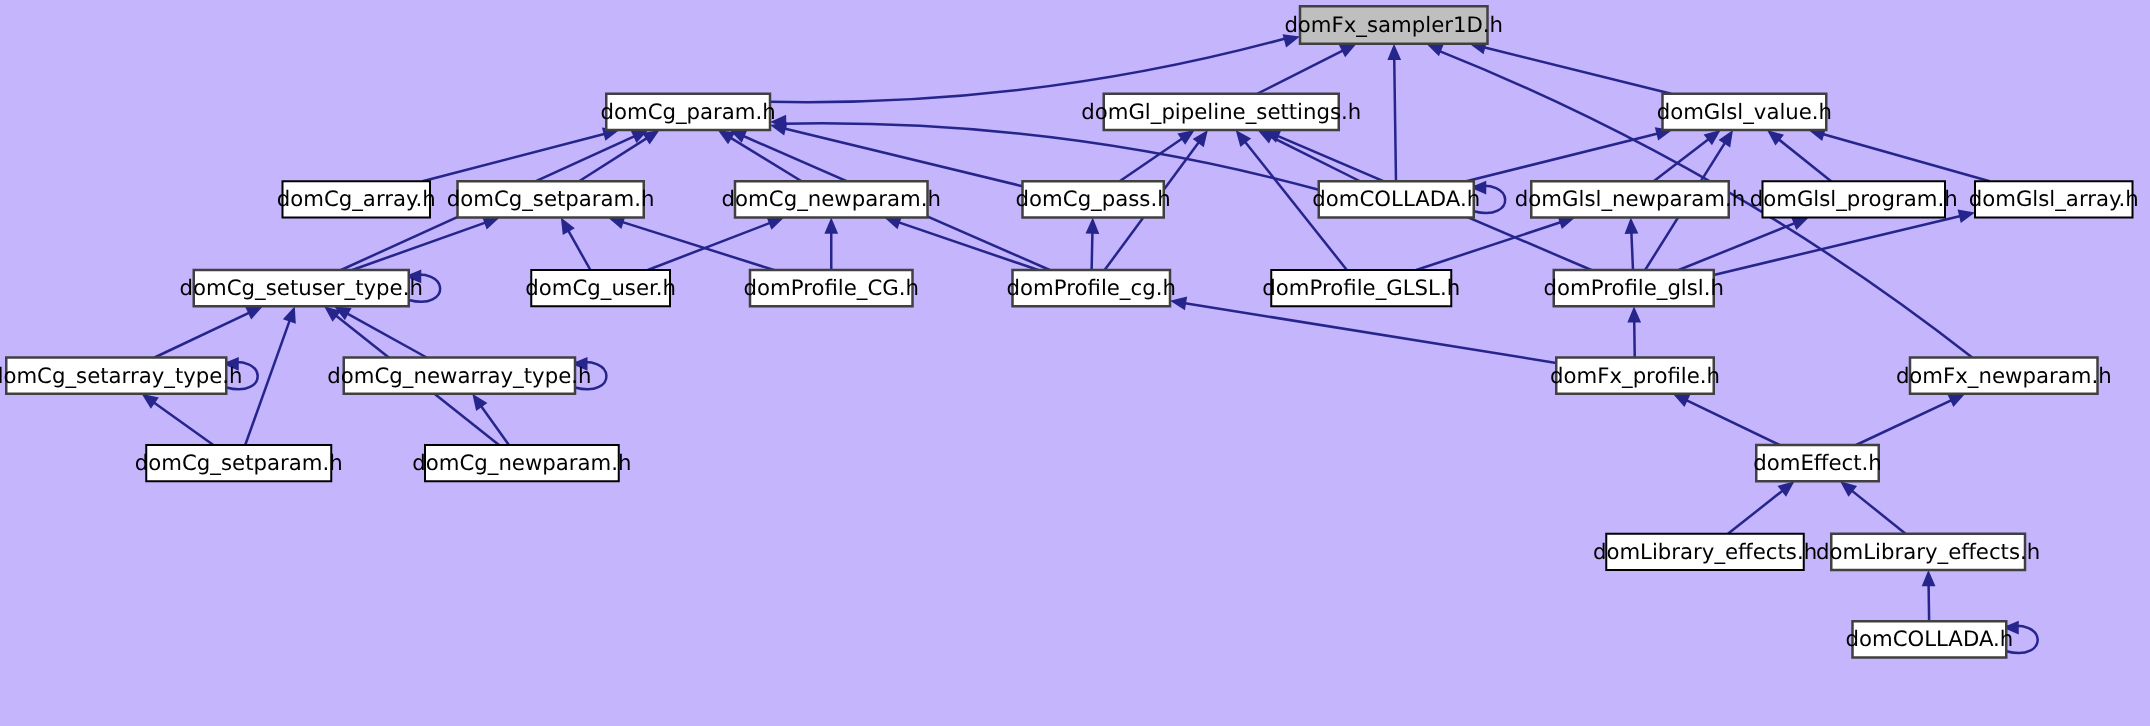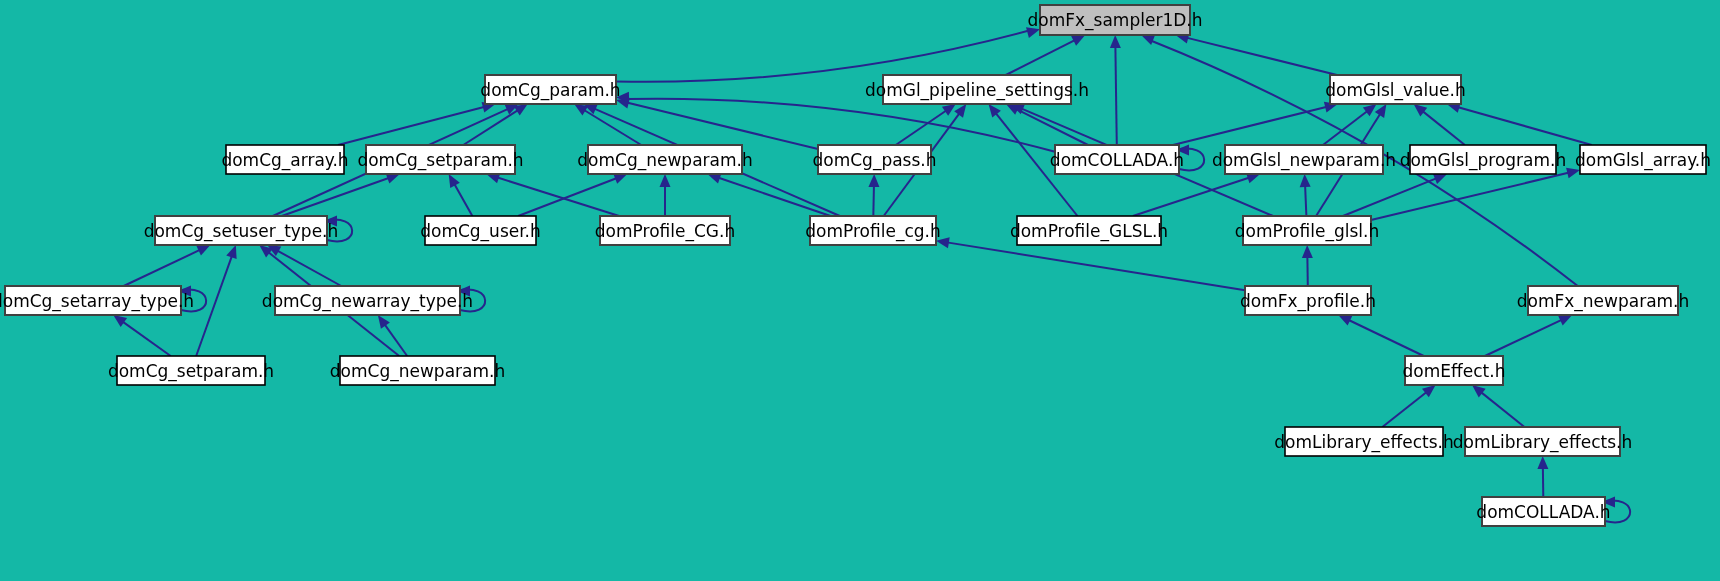--- a/index.html
+++ b/index.html
@@ -4,21 +4,21 @@
 <style>
   html, body {
     margin: 0;
     padding: 0;
     background: #ffffff;
   }
   #graph-root {
     position: relative;
     width: 1720px;
     height: 581px;
-    background: #14b8a6;
+    background: #c4b5fd;
     font-family: "DejaVu Sans", "Liberation Sans", sans-serif;
     overflow: hidden;
   }
   svg#graph-svg {
     position: absolute;
     left: 0;
     top: 0;
     width: 1720px;
     height: 581px;
   }

